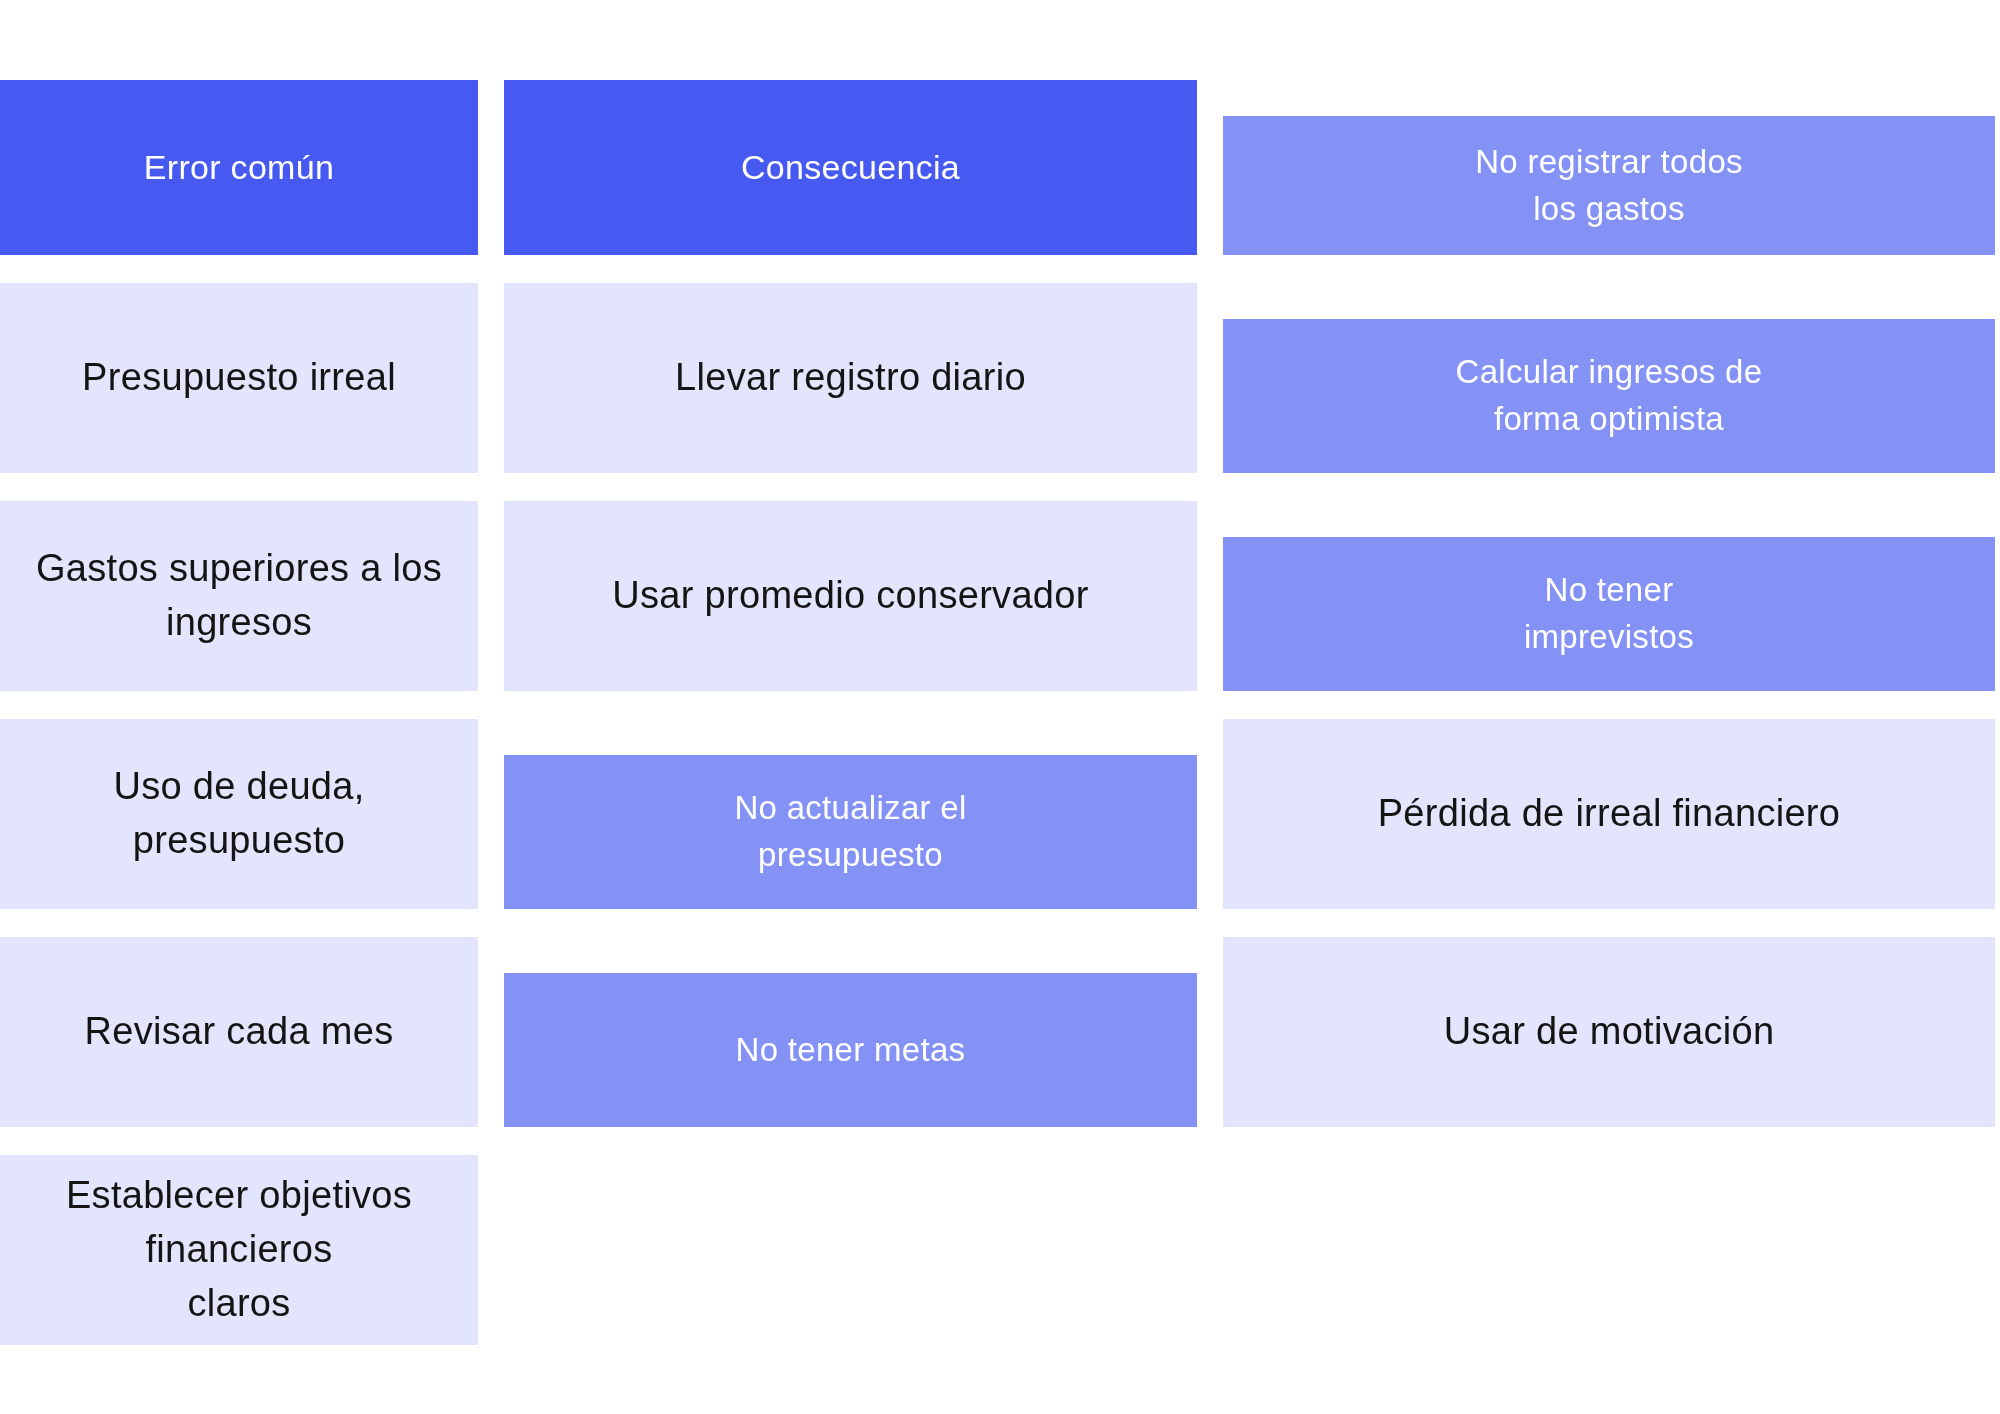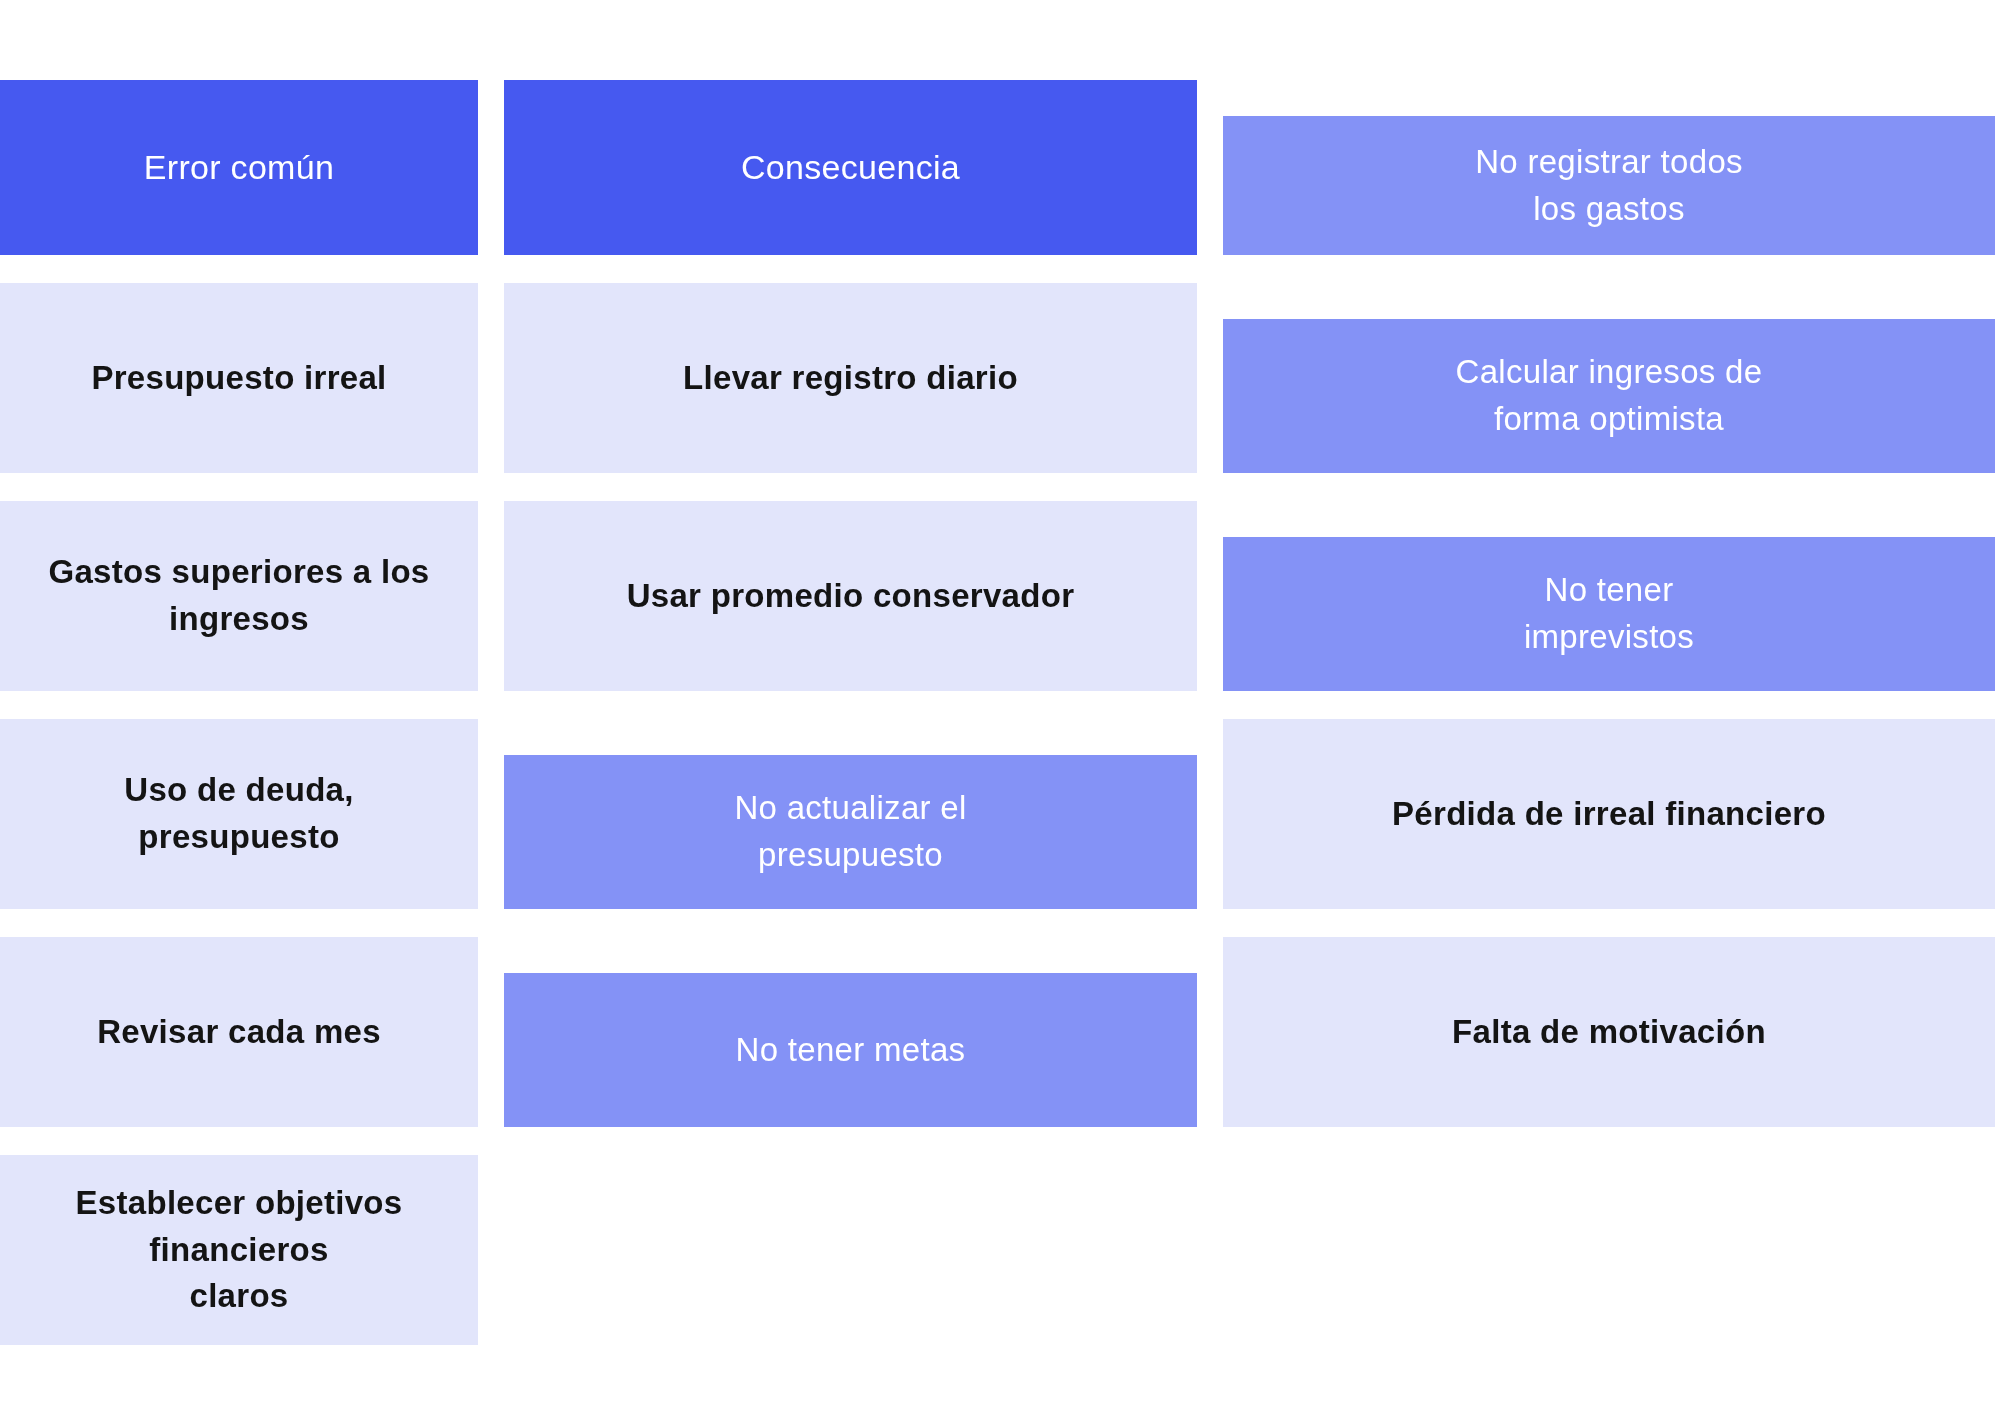--- a/index.html
+++ b/index.html
@@ -50,22 +50,22 @@
   .cell.rowlabel {
     background: #8492F6;
     color: #ffffff;
     font-size: 33px;
     font-weight: 500;
     margin-top: 36px;
   }
   .cell.body {
     background: #E2E5FB;
     color: #141414;
-    font-size: 33px;
-    font-weight: 700;
+    font-size: 38px;
+    font-weight: 400;
   }
 </style>
 </head>
 <body>
 
 <div class="page">
   <div class="grid">
 
     <div class="cell header">Error común</div>
     <div class="cell header">Consecuencia</div>
@@ -84,18 +84,18 @@
     <div class="cell rowlabel">No tener
 imprevistos</div>
     <div class="cell body">Uso de deuda, presupuesto</div>
 
     <div class="cell rowlabel">No actualizar el
 presupuesto</div>
     <div class="cell body">Pérdida de irreal financiero</div>
     <div class="cell body">Revisar cada mes</div>
 
     <div class="cell rowlabel">No tener metas</div>
-    <div class="cell body">Falta de motivación</div>
+    <div class="cell body">Usar de motivación</div>
     <div class="cell body">Establecer objetivos financieros
 claros</div>
 
   </div>
 </div>
 
 </body></html>

